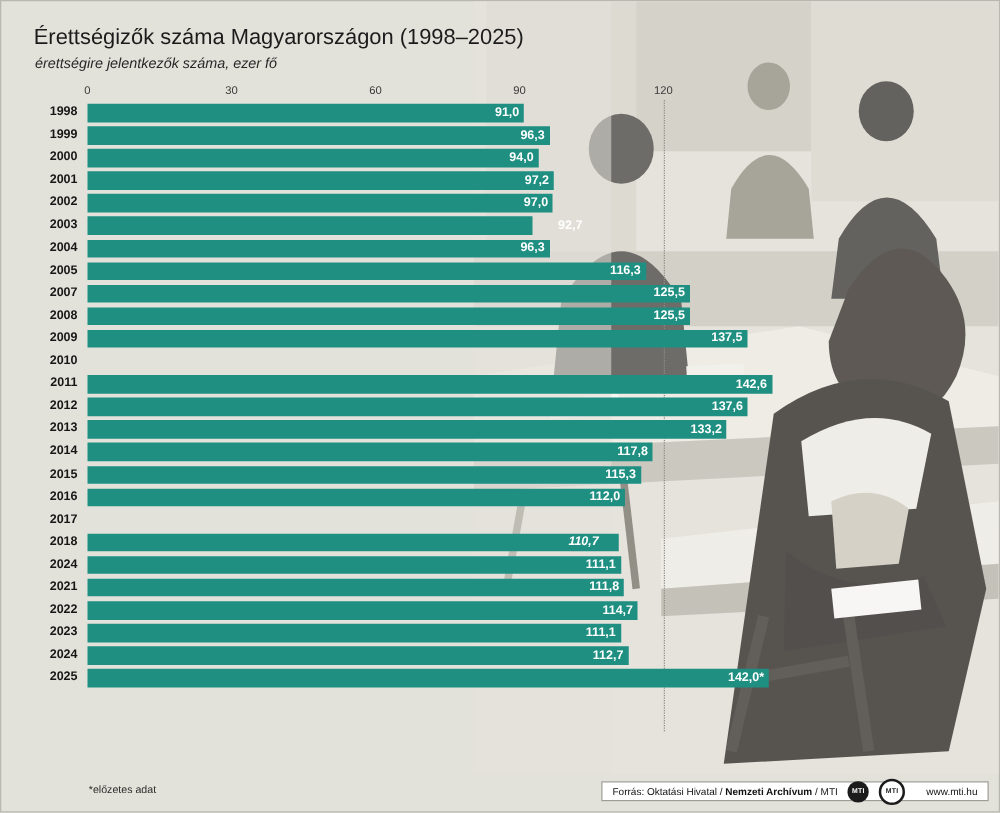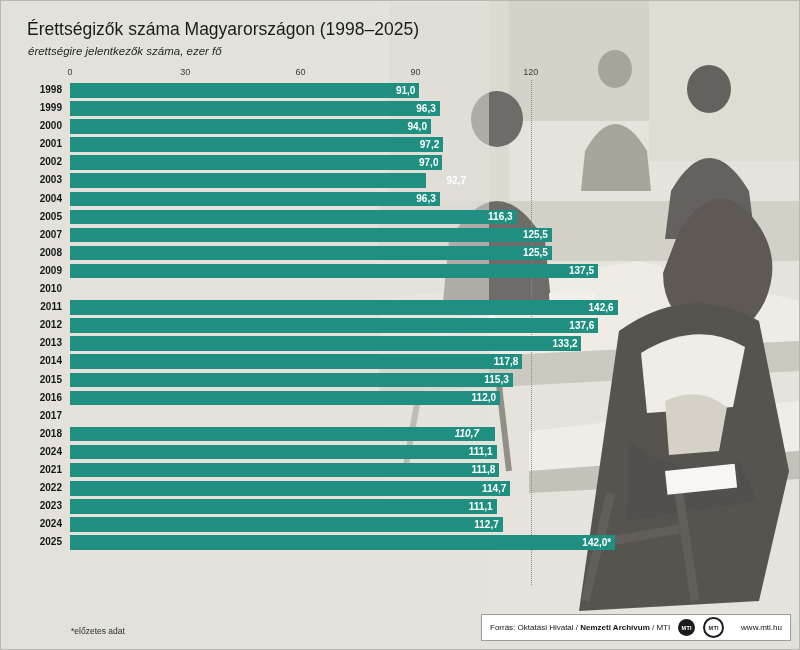--- a/index.html
+++ b/index.html
@@ -81,21 +81,21 @@
     position:absolute;top:2px;font-size:9.5px;font-style:italic;color:#1b1b1b;
   }
 
   .footnote{
     position:absolute;left:70px;top:597px;
     font-size:8.5px;color:#2b2b2b;margin-top:28px;
   }
 
   
   .srcbar{
-    position:absolute;left:480px;bottom:8px;right:8px;height:27px;
+    position:absolute;left:480px;bottom:8px;right:8px;height:16px;
     background:#ffffff;border:1px solid #9d9d96;
     display:flex;align-items:center;gap:8px;padding:0 8px;
     box-sizing:border-box;
   }
   .srctext{font-size:8px;color:#111;white-space:nowrap;}
   .srctext b{font-weight:bold;}
   .logo{
     width:17px;height:17px;border-radius:50%;
     background:#1b1b1b;color:#fff;font-size:5.5px;font-weight:bold;
     display:flex;align-items:center;justify-content:center;

